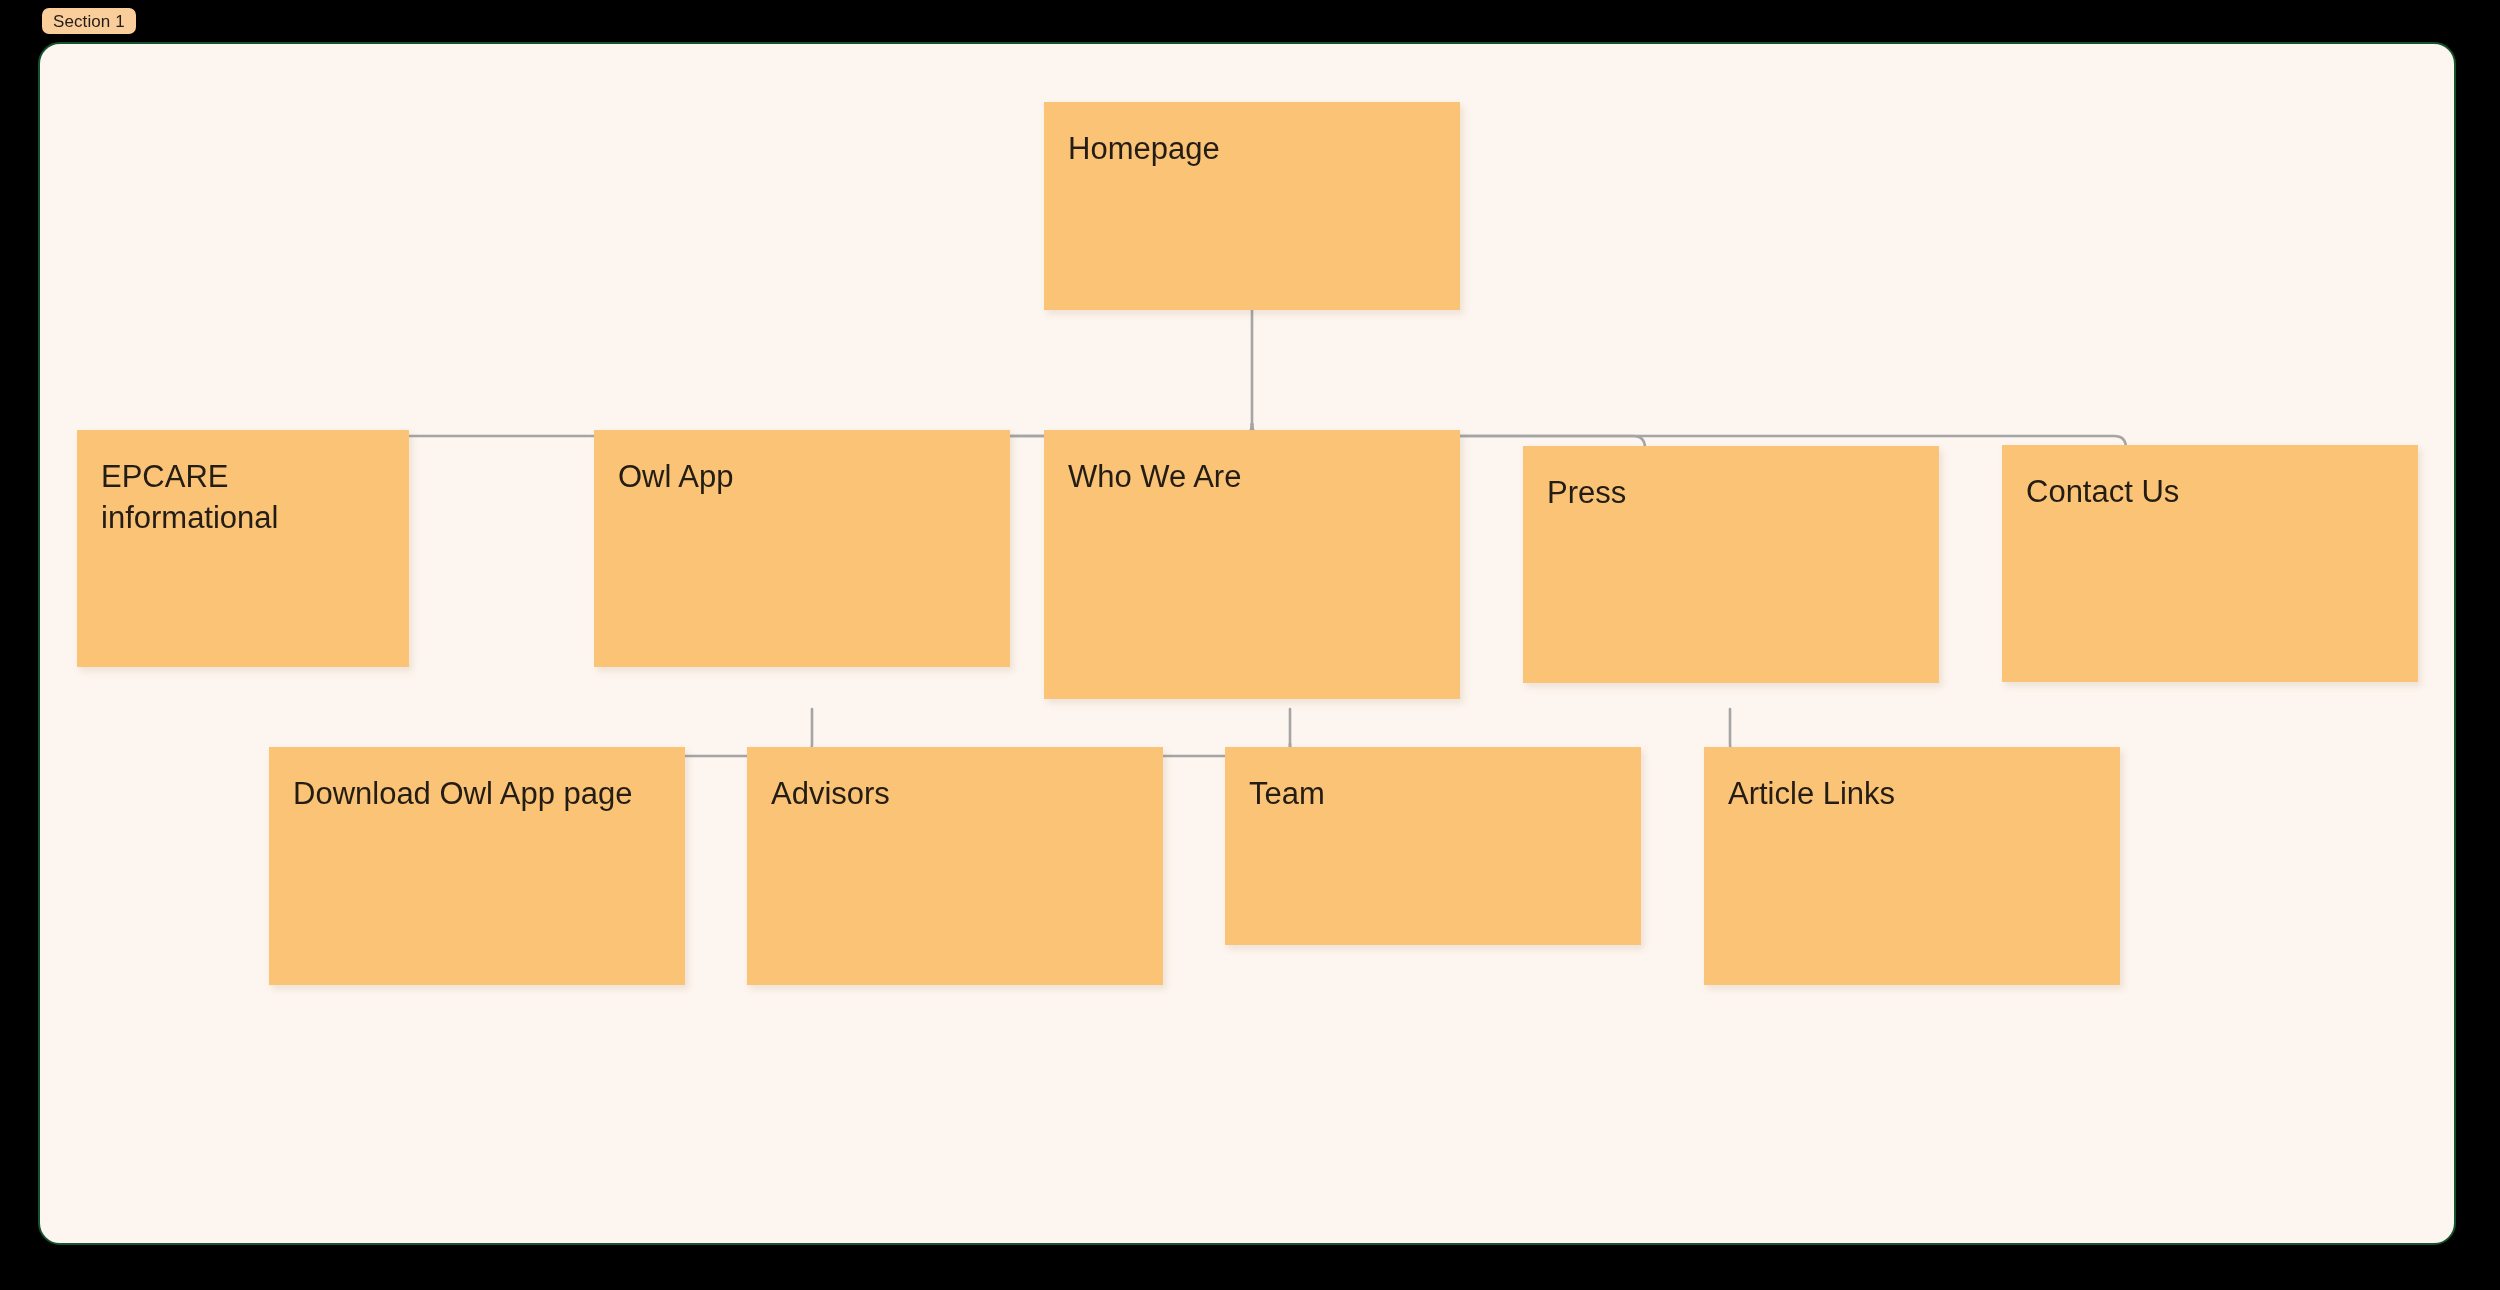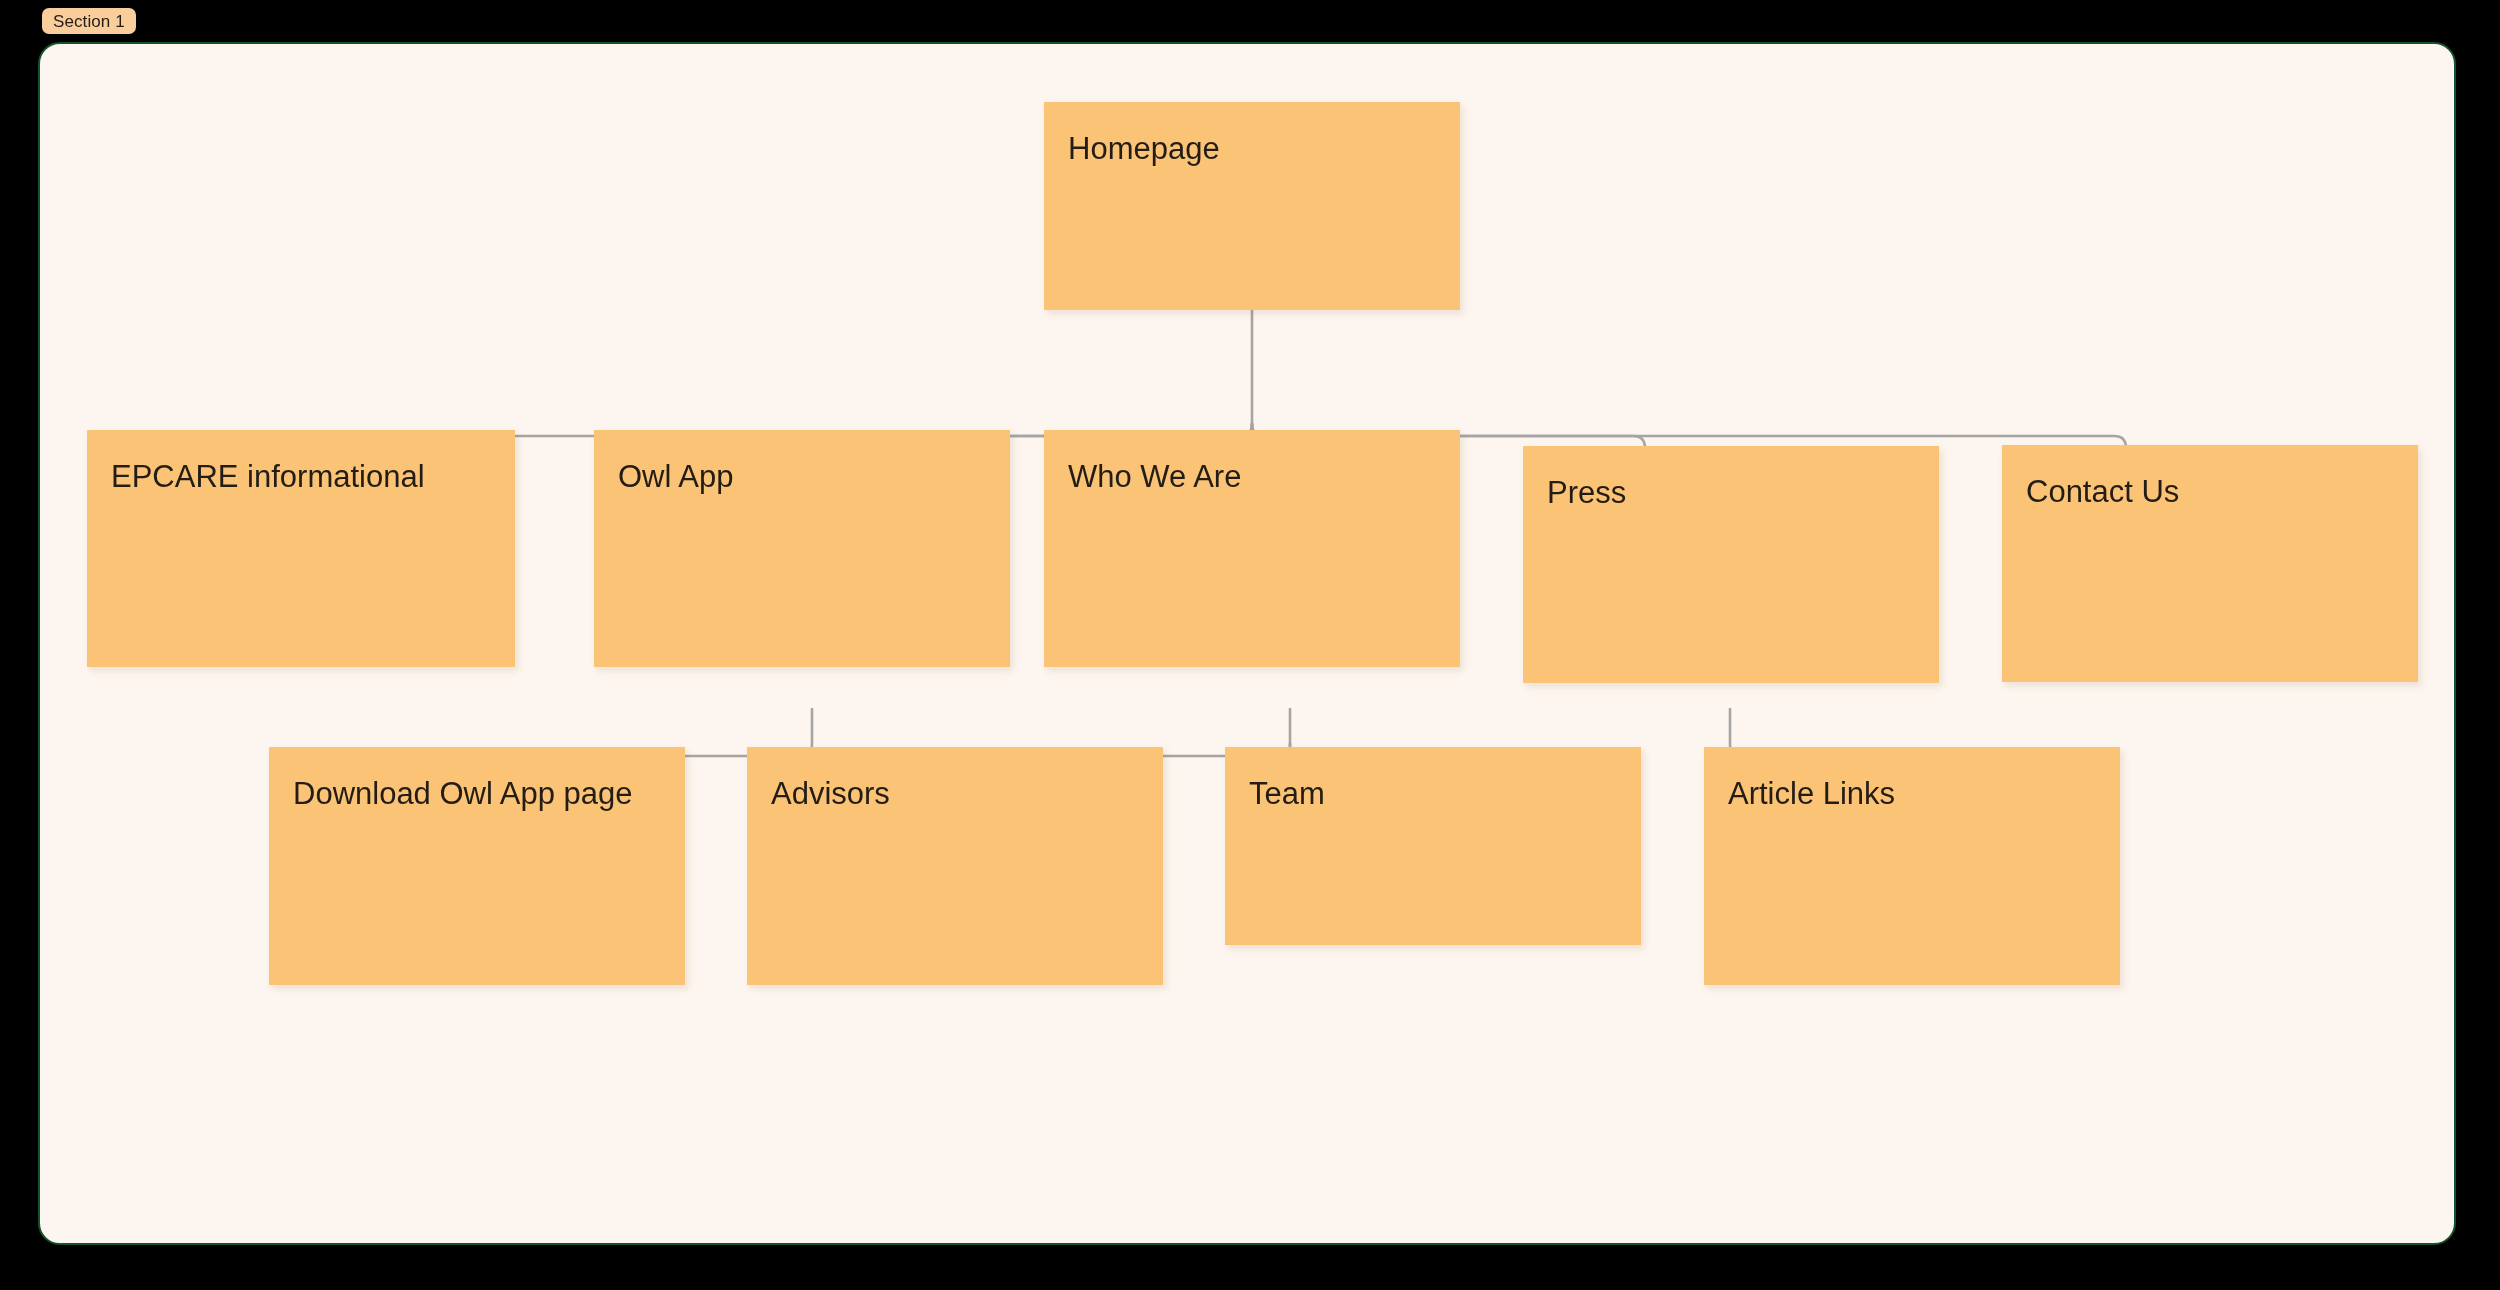--- a/index.html
+++ b/index.html
@@ -112,29 +112,29 @@
       <path d="M1250,700 Q1250,712 1262,712 L1519,712 Q1531,712 1531,724 L1531,741" marker-end="url(#arrowhead)"></path>
 
       <path d="M1690,665 L1690,700 Q1690,712 1702,712 L1998,712 Q2010,712 2010,724 L2010,741" marker-end="url(#arrowhead)"></path>
     </g>
   </svg>
 
   <div class="node" style="left:1004px; top:58px; width:416px; height:208px;">
     <span class="label">Homepage</span>
   </div>
 
-  <div class="node" style="left:37px; top:386px; width:428px; height:237px;margin-left:10px;">
+  <div class="node" style="left:37px; top:386px; width:332px; height:237px;">
     <span class="label">EPCARE informational</span>
   </div>
 
   <div class="node" style="left:526px; top:386px; width:416px; height:237px;margin-left:28px;">
     <span class="label">Owl App</span>
   </div>
 
-  <div class="node" style="left:1004px; top:386px; width:416px; height:237px;">
+  <div class="node" style="left:1004px; top:386px; width:416px; height:269px;">
     <span class="label">Who We Are</span>
   </div>
 
   <div class="node" style="left:1483px; top:386px; width:416px; height:237px;margin-top:16px;">
     <span class="label">Press</span>
   </div>
 
   <div class="node" style="left:1962px; top:386px; width:416px; height:237px;margin-top:15px;">
     <span class="label">Contact Us</span>
   </div>

